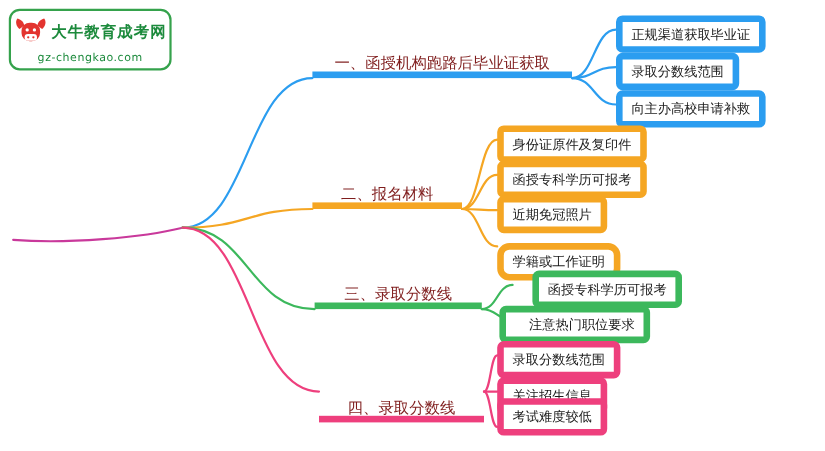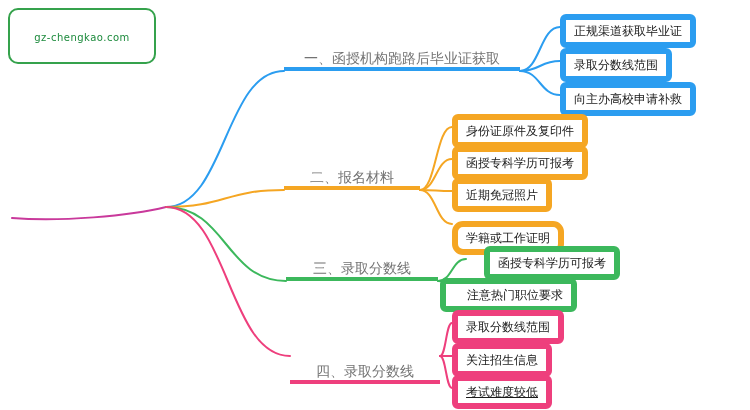--- a/index.html
+++ b/index.html
@@ -19,22 +19,22 @@
   }
   .logo-row{display:flex;align-items:center;gap:4px;}
   .logo-title{font-size:14px;font-weight:bold;color:#1c8a3c;letter-spacing:1px;}
   .logo-sub{font-size:10px;color:#1c8a3c;margin-top:2px;letter-spacing:0.5px;}
   .root-node{
     position:absolute;left:13px;top:196px;
     font-size:15px;color:#222;white-space:nowrap;
   }
   .branch-label{
     position:absolute;height:24px;line-height:22px;
-    text-align:center;font-size:14px;color:#737373;
-    border-bottom:4px solid #eab308;white-space:nowrap;box-sizing:border-box;
+    text-align:center;font-size:14px;color:#7f1d1d;
+    border-bottom:6px solid #eab308;white-space:nowrap;box-sizing:border-box;
   }
   .child-node{
     position:absolute;
     background:#fff;border:6px solid #14b8a6;border-radius:6px;
     padding:2px 8px;font-size:12px;line-height:18px;color:#1a1a1a;
     white-space:nowrap;box-sizing:border-box;
   }
 </style>
 </head>
 <body>
@@ -55,35 +55,48 @@
       <path d="M 166 207 C 226 207 226 281 286 281" stroke="#3cb85c" stroke-width="2" fill="none" stroke-linecap="round"></path>
       <path d="M 438 281 C 452 281 452 259 466 259" stroke="#3cb85c" stroke-width="2" fill="none" stroke-linecap="round"></path>
       <path d="M 438 281 C 452 281 452 291 466 291" stroke="#3cb85c" stroke-width="2" fill="none" stroke-linecap="round"></path>
       <path d="M 166 207 C 228 207 228 356 290 356" stroke="#ee3f7d" stroke-width="2" fill="none" stroke-linecap="round"></path>
       <path d="M 440 356 C 446 356 446 323 452 323" stroke="#ee3f7d" stroke-width="2" fill="none" stroke-linecap="round"></path>
       <path d="M 440 356 C 446 356 446 356 452 356" stroke="#ee3f7d" stroke-width="2" fill="none" stroke-linecap="round"></path>
       <path d="M 440 356 C 446 356 446 388 452 388" stroke="#ee3f7d" stroke-width="2" fill="none" stroke-linecap="round"></path>
     </svg>
 
   <a class="logo">
+    <div class="logo-row">
+      <svg width="30" height="30" viewBox="0 0 32 32">
+        <path d="M5 12 C2 10 0.5 5 3 2 C7 3 9.5 6 9.5 9 Z" fill="#e3342f"></path>
+        <path d="M27 12 C30 10 31.5 5 29 2 C25 3 22.5 6 22.5 9 Z" fill="#e3342f"></path>
+        <rect x="7" y="6" width="18" height="18" rx="8" fill="#e3342f"></rect>
+        <circle cx="12.5" cy="13" r="1.6" fill="#ffffff"></circle>
+        <circle cx="19.5" cy="13" r="1.6" fill="#ffffff"></circle>
+        <rect x="10" y="17" width="12" height="6.5" rx="3.2" fill="#ffffff"></rect>
+        <circle cx="13.5" cy="20.2" r="1.1" fill="#e3342f"></circle>
+        <circle cx="18.5" cy="20.2" r="1.1" fill="#e3342f"></circle>
+      </svg>
+      <span class="logo-title">大牛教育成考网</span>
+    </div>
     <div class="logo-sub">gz-chengkao.com</div>
   </a>
 
 
   <div id="nodes">
       <div class="branch-label" style="left: 284px; top: 47px; width: 236px; border-bottom-color: rgb(43, 157, 240);">一、函授机构跑路后毕业证获取</div>
       <div class="child-node" style="left: 560px; top: 14px; border-color: rgb(43, 157, 240);">正规渠道获取毕业证</div>
       <div class="child-node" style="left: 560px; top: 48px; border-color: rgb(43, 157, 240);">录取分数线范围</div>
       <div class="child-node" style="left: 560px; top: 82px; border-color: rgb(43, 157, 240);">向主办高校申请补救</div>
       <div class="branch-label" style="left: 284px; top: 166px; width: 136px; border-bottom-color: rgb(245, 166, 35);">二、报名材料</div>
       <div class="child-node" style="left: 452px; top: 114px; border-color: rgb(245, 166, 35);">身份证原件及复印件</div>
       <div class="child-node" style="left: 452px; top: 146px; border-color: rgb(245, 166, 35);">函授专科学历可报考</div>
       <div class="child-node" style="left: 452px; top: 178px; border-color: rgb(245, 166, 35);">近期免冠照片</div>
       <div class="child-node" style="left: 452px; top: 221px; border-color: rgb(245, 166, 35); border-radius: 11px;">学籍或工作证明</div>
       <div class="branch-label" style="left: 286px; top: 257px; width: 152px; border-bottom-color: rgb(60, 184, 92);">三、录取分数线</div>
       <div class="child-node" style="left: 484px; top: 246px; border-color: rgb(60, 184, 92);">函授专科学历可报考</div>
-      <div class="child-node" style="left: 440px; top: 278px; border-color: rgb(60, 184, 92); padding-left: 21px;">注意热门职位要求</div>
+      <div class="child-node" style="left: 454px; top: 278px; border-color: rgb(60, 184, 92); padding-left: 21px;">注意热门职位要求</div>
       <div class="branch-label" style="left: 290px; top: 332px; width: 150px; border-bottom-color: rgb(238, 63, 125); margin-top: 28px;">四、录取分数线</div>
       <div class="child-node" style="left: 452px; top: 310px; border-color: rgb(238, 63, 125);">录取分数线范围</div>
       <div class="child-node" style="left: 452px; top: 343px; border-color: rgb(238, 63, 125);">关注招生信息</div>
-      <div class="child-node" style="left: 452px; top: 375px; border-color: rgb(238, 63, 125); text-decoration: underline;">考试难度较低</div>
+      <div class="child-node" style="left: 452px; top: 362px; border-color: rgb(238, 63, 125);">考试难度较低</div>
     </div>
 </div>
 
 </body></html>

